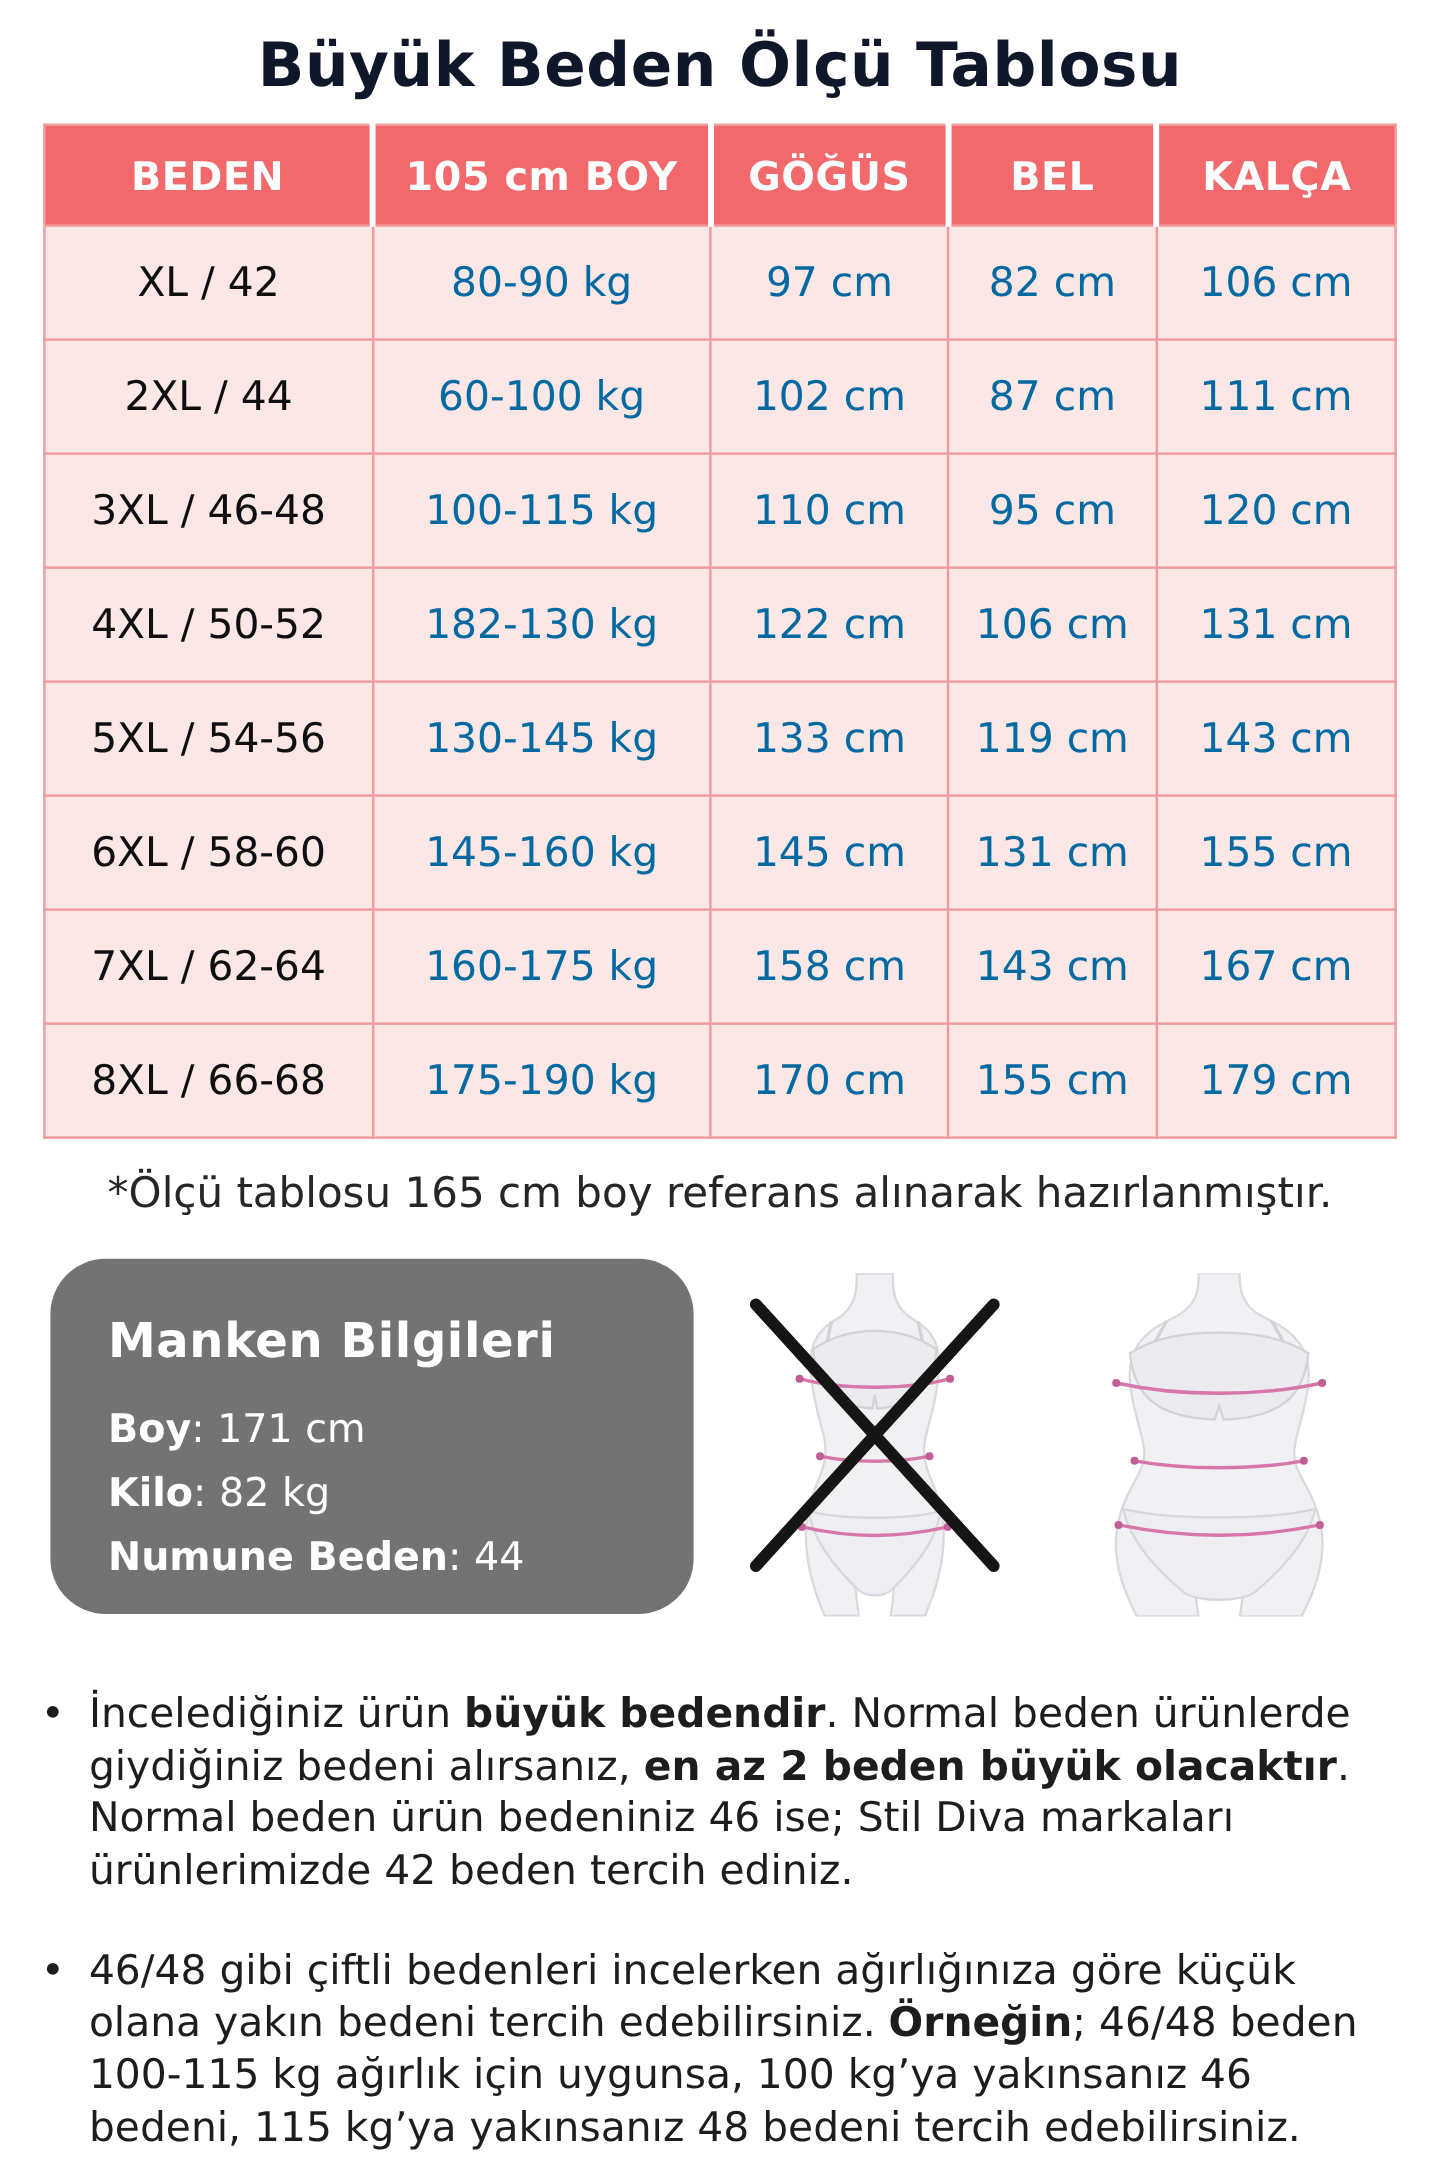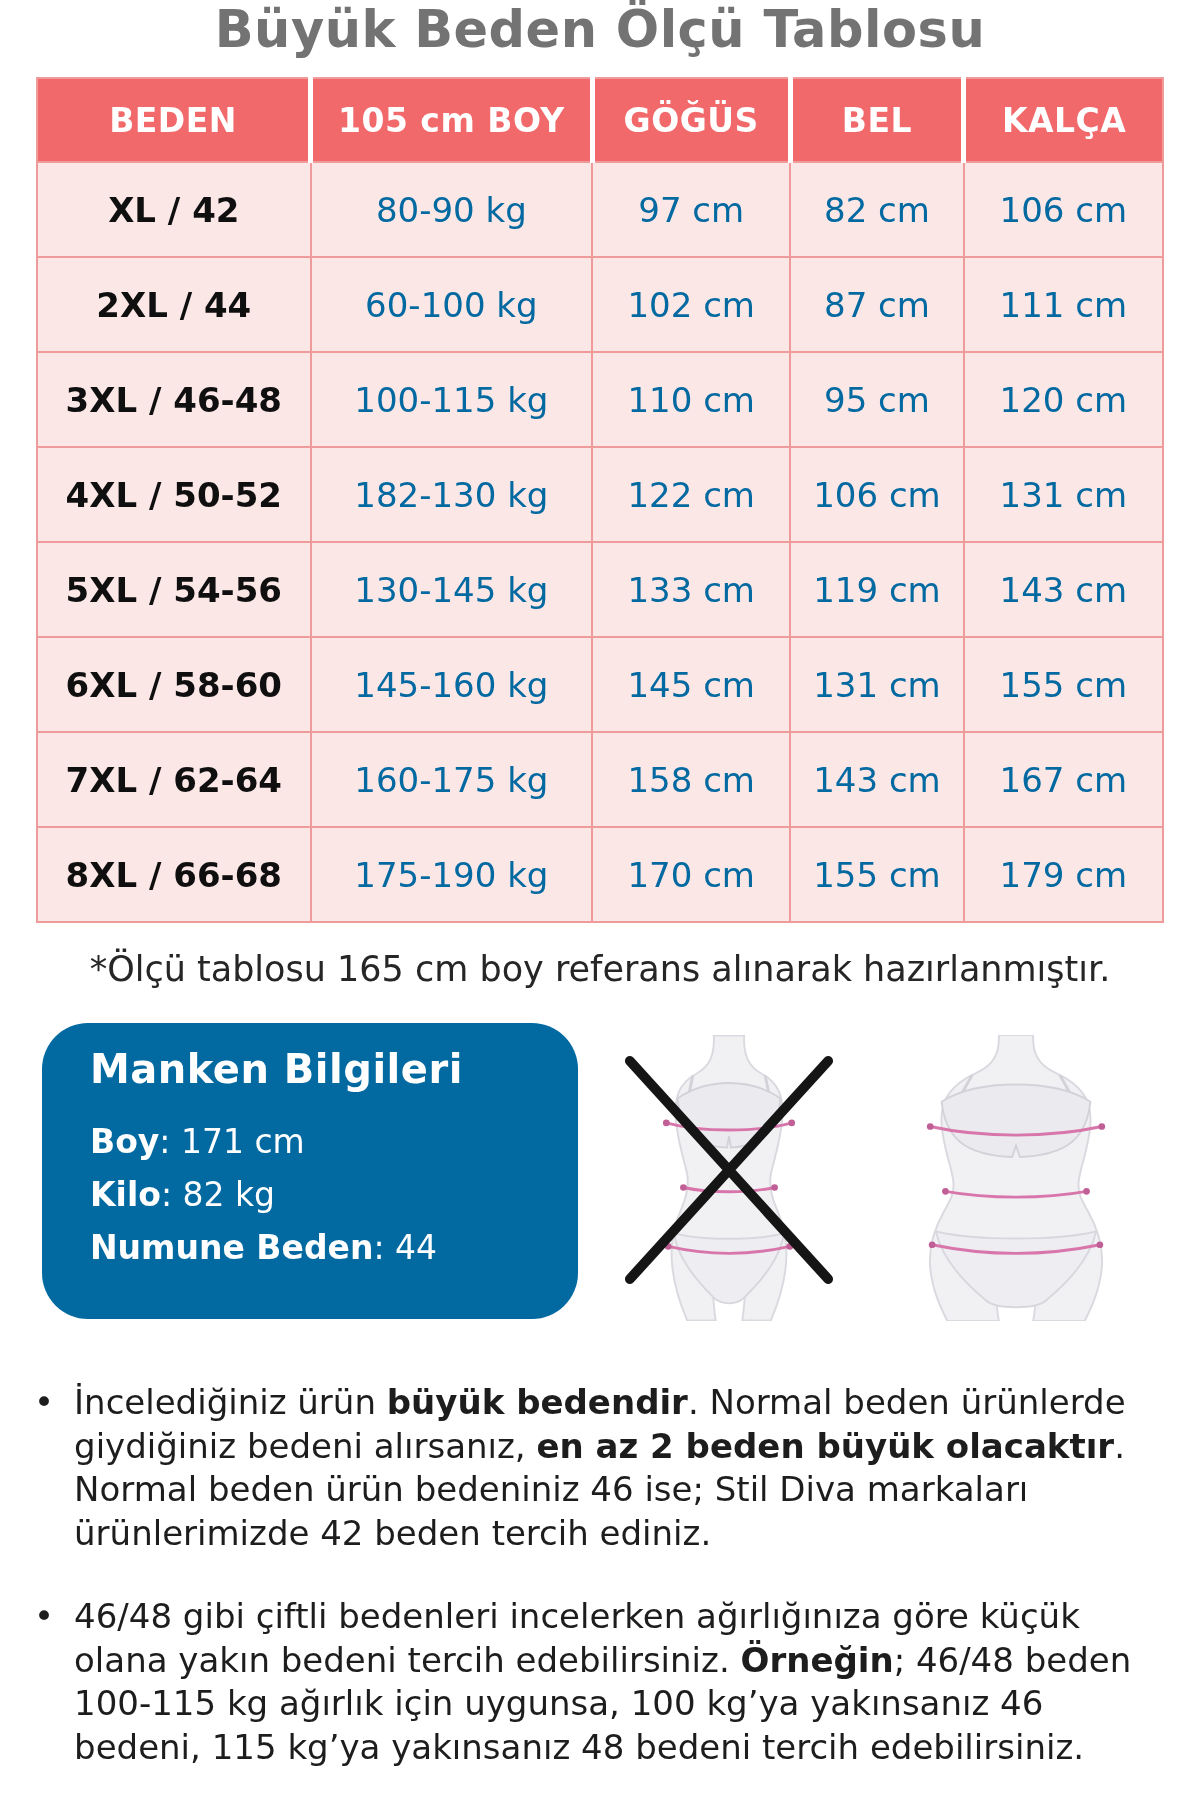--- a/index.html
+++ b/index.html
@@ -5,24 +5,25 @@
   * { margin: 0; padding: 0; box-sizing: border-box; }
   html, body { background: #ffffff; }
   body {
     width: 1200px;
     height: 1800px;
     font-family: "DejaVu Sans", sans-serif;
     color: #232323;
     overflow: hidden;
   }
   .page-title {
+    padding-top: 26px;
     text-align: center;
     font-size: 51px;
     font-weight: bold;
-    color: #737373;
+    color: #0f172a;
     letter-spacing: 0.5px;
   }
   table.size-table {
     width: 1128px;
     margin: 18px auto 0 auto;
     border-collapse: collapse;
     table-layout: fixed;
     border: 2px solid #ef9b9c;
   }
   .size-table th {
@@ -41,41 +42,41 @@
   .size-table td {
     background: #fce7e7;
     border: 2px solid #ef9b9c;
     height: 95px;
     text-align: center;
     vertical-align: middle;
     font-size: 34px;
     color: #0369a1;
   }
   .size-table td.size-col {
-    font-weight: bold;
+    font-weight: normal;
     color: #0f0f0f;
   }
   .footnote {
     margin-top: 26px;
     text-align: center;
     font-size: 35px;
     color: #262626;
   }
   .info-section {
     margin: 34px 40px 0 42px;
     display: flex;
     align-items: flex-start;
   }
   .model-box {
     width: 536px;
     height: 296px;
-    background: #0369a1;
+    background: #737373;
     border-radius: 46px;
     color: #ffffff;
-    padding: 23px 20px 0 48px;
+    padding: 46px 20px 0 48px;
     flex-shrink: 0;
   }
   .model-title {
     font-size: 40px;
     font-weight: bold;
     margin-bottom: 30px;
     letter-spacing: 0.5px;
   }
   .model-line {
     font-size: 33px;

